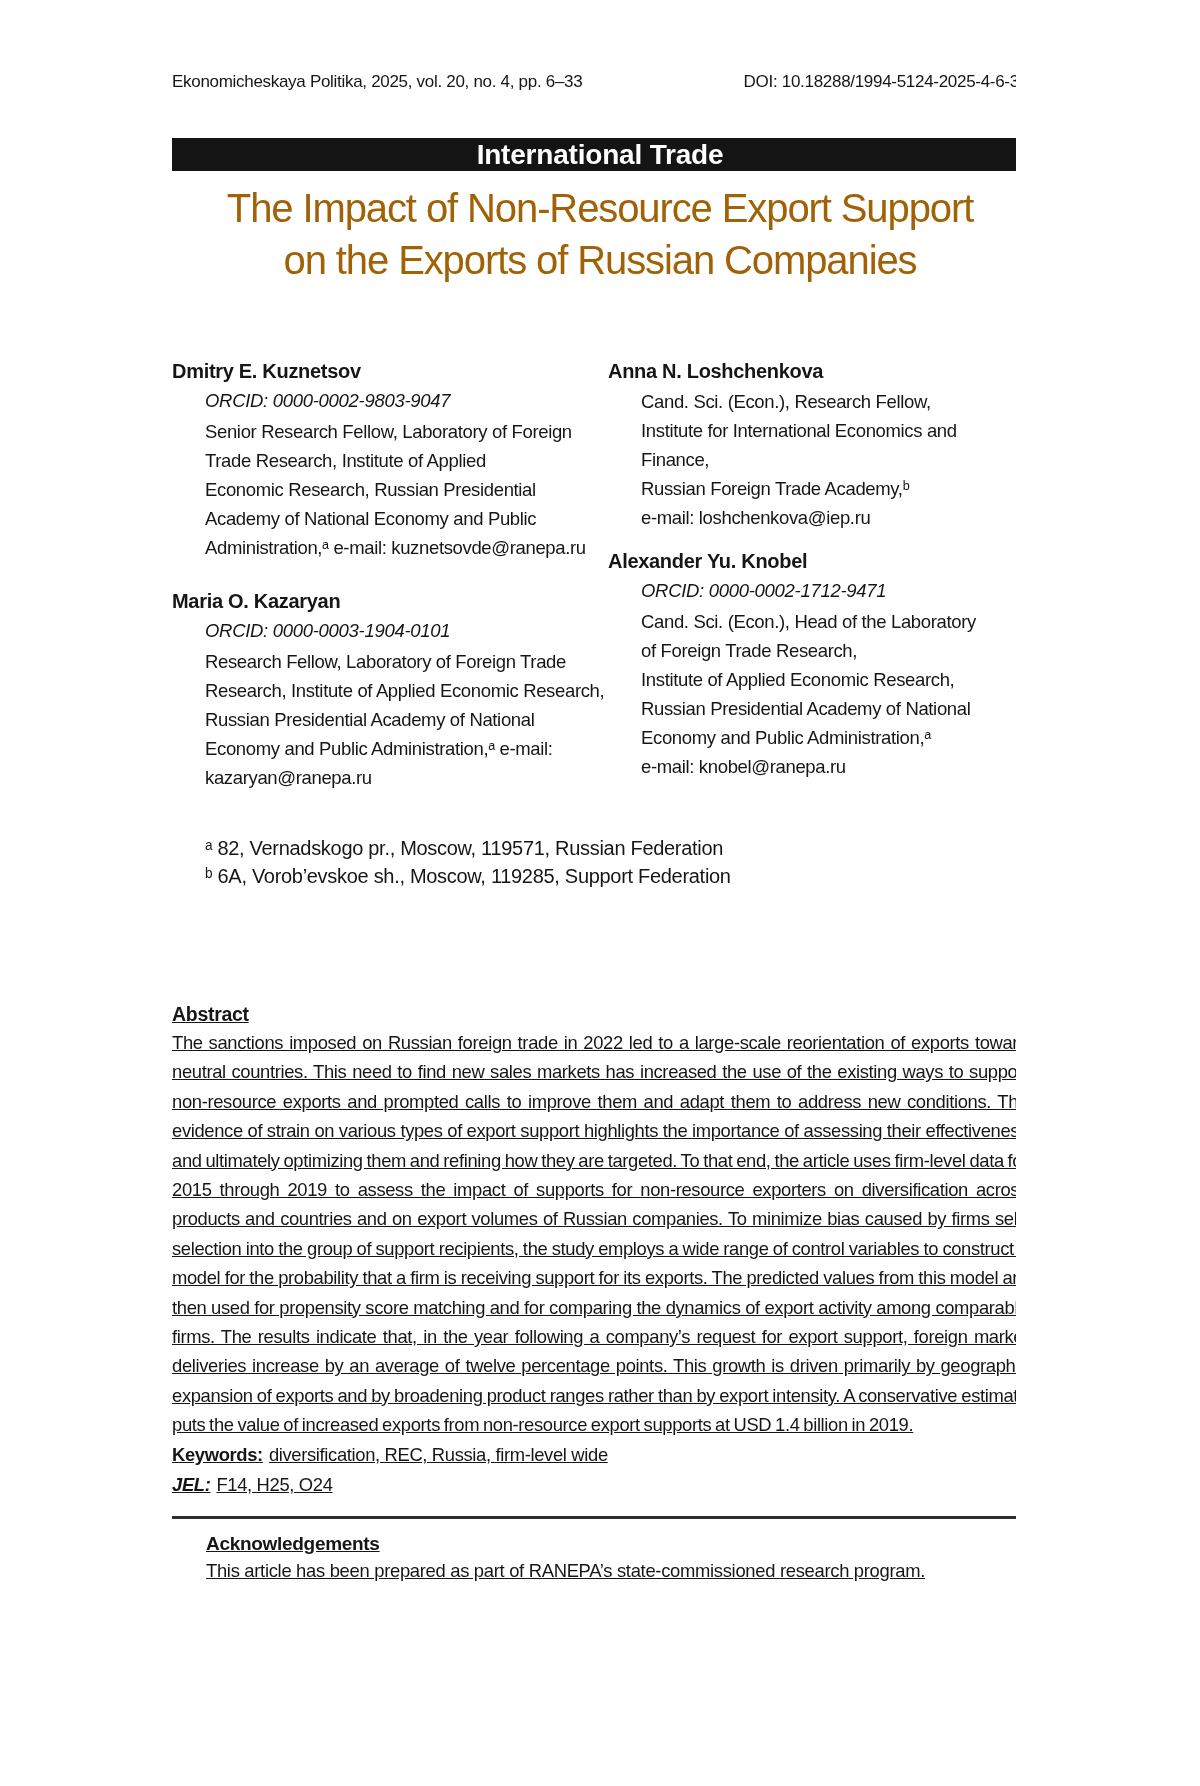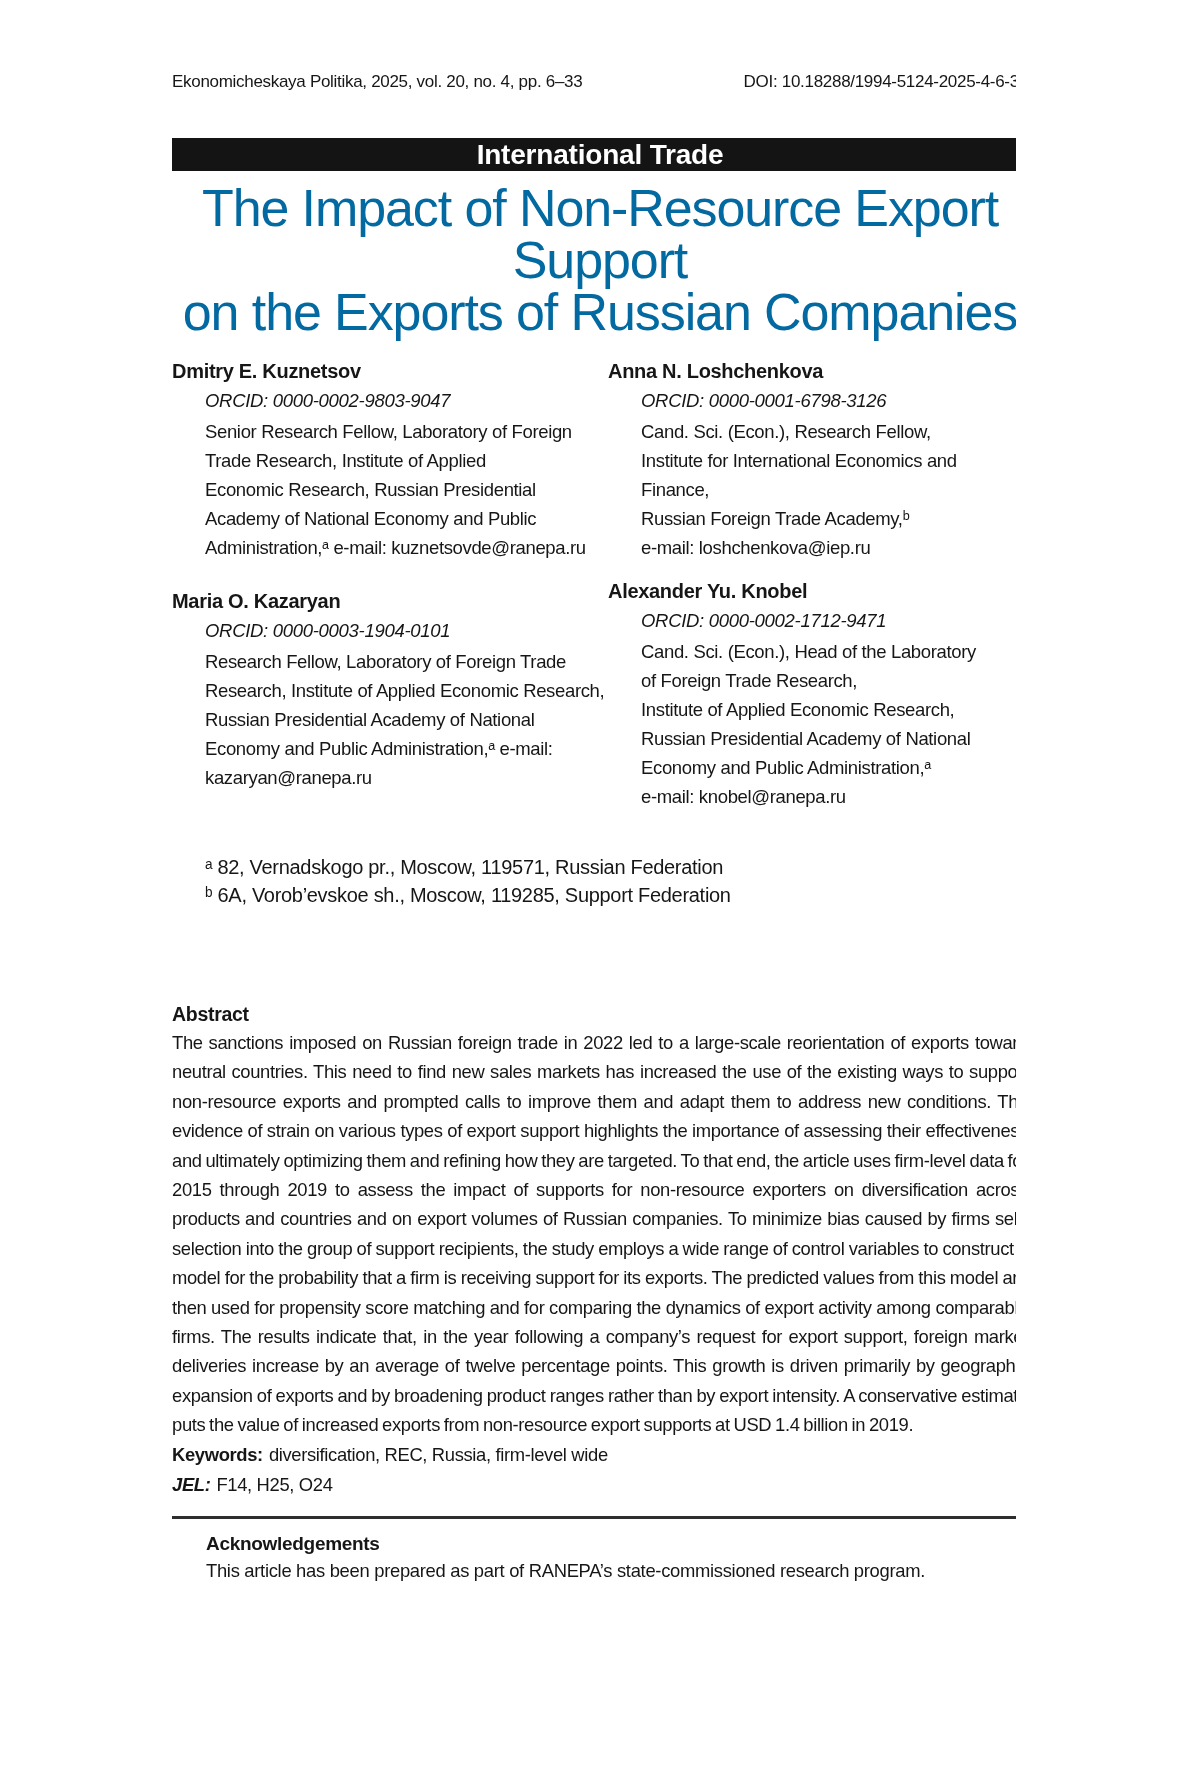--- a/index.html
+++ b/index.html
@@ -24,42 +24,42 @@
   .badge{
     top:138px;height:33px;line-height:33px;
     background:#141414;color:#ffffff;
     text-align:center;font-size:28px;font-weight:700;letter-spacing:-0.2px;
   }
 
   
   .title{
     top:182px;margin:0;
     text-align:center;font-weight:400;
-    font-size:52px;line-height:52px;letter-spacing:-1.1px;color:#0369a1;
+    font-size:40px;line-height:52px;letter-spacing:-1.1px;color:#a16207;
   }
   .title .tline{display:block;}
 
   
   .authors-area{top:358px;display:block;}
   .author-cols{display:flex;}
   .author-col{display:flex;flex-direction:column;}
   .author-col.left{width:436px;flex:none;}
   .author-col.right{flex:1;}
   .author-block{margin-bottom:26px;}
   .author-name{font-weight:700;font-size:20px;line-height:26px;letter-spacing:-0.3px;margin-bottom:3px;}
   .author-orcid{font-style:italic;font-size:18.5px;line-height:28px;padding-left:33px;letter-spacing:-0.3px;margin-bottom:2px;}
   .author-bio{
     font-size:18.5px;line-height:29px;padding-left:33px;
     letter-spacing:-0.35px;white-space:pre-line;
   }
 
   .footnotes{margin-top:16px;padding-left:33px;font-size:20px;line-height:28px;letter-spacing:-0.3px;}
 
   
-  .abstract-area{top:1000px;}
+  .abstract-area{top:1000px;text-decoration:underline;}
   .abs-heading{font-weight:700;font-size:19.5px;line-height:28px;letter-spacing:-0.3px;}
   .abs-text{
     margin:0;text-align:justify;
     font-size:18.4px;line-height:29.4px;
     letter-spacing:-0.35px;word-spacing:-1px;
   }
   .kv{margin:0;font-size:18.4px;line-height:30px;letter-spacing:-0.35px;}
   .kv .lbl{font-weight:700;margin-right:6px;}
   .kv .lbl.it{font-style:italic;}
 
@@ -105,21 +105,20 @@
 Research, Institute of Applied Economic Research,
 Russian Presidential Academy of National
 Economy and Public Administration,ᵃ e-mail:
 kazaryan@ranepa.ru</div>
         </div>
       </div>
 
       <div class="author-col right">
         <div class="author-block" style="margin-bottom:16px;">
           <div class="author-name">Anna N. Loshchenkova</div>
-          <div class="author-orcid">ORCID: 0000-0001-6798-3126</div>
           <div class="author-bio">Cand. Sci. (Econ.), Research Fellow,
 Institute for International Economics and Finance,
 Russian Foreign Trade Academy,ᵇ
 e-mail: loshchenkova@iep.ru</div>
         </div>
         <div class="author-block">
           <div class="author-name">Alexander Yu. Knobel</div>
           <div class="author-orcid">ORCID: 0000-0002-1712-9471</div>
           <div class="author-bio">Cand. Sci. (Econ.), Head of the Laboratory
 of Foreign Trade Research,

